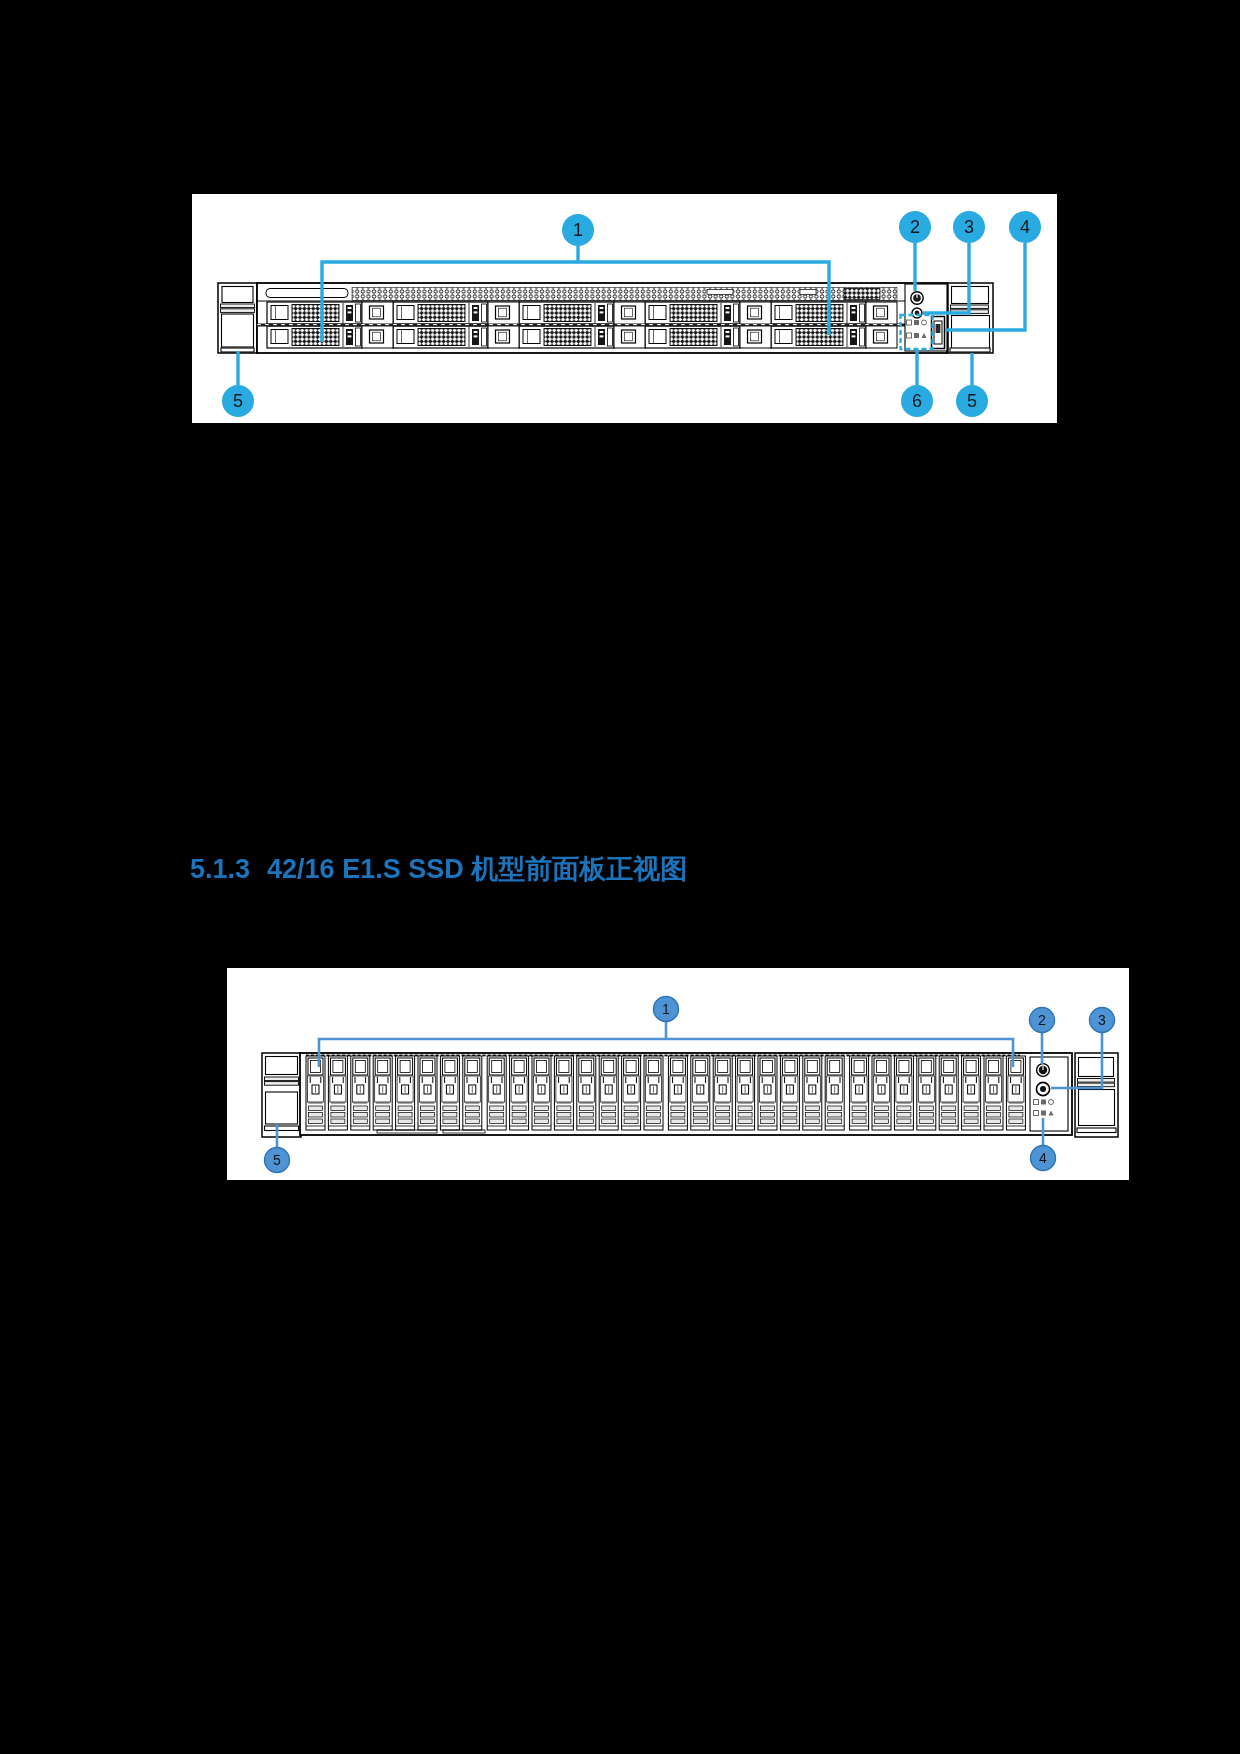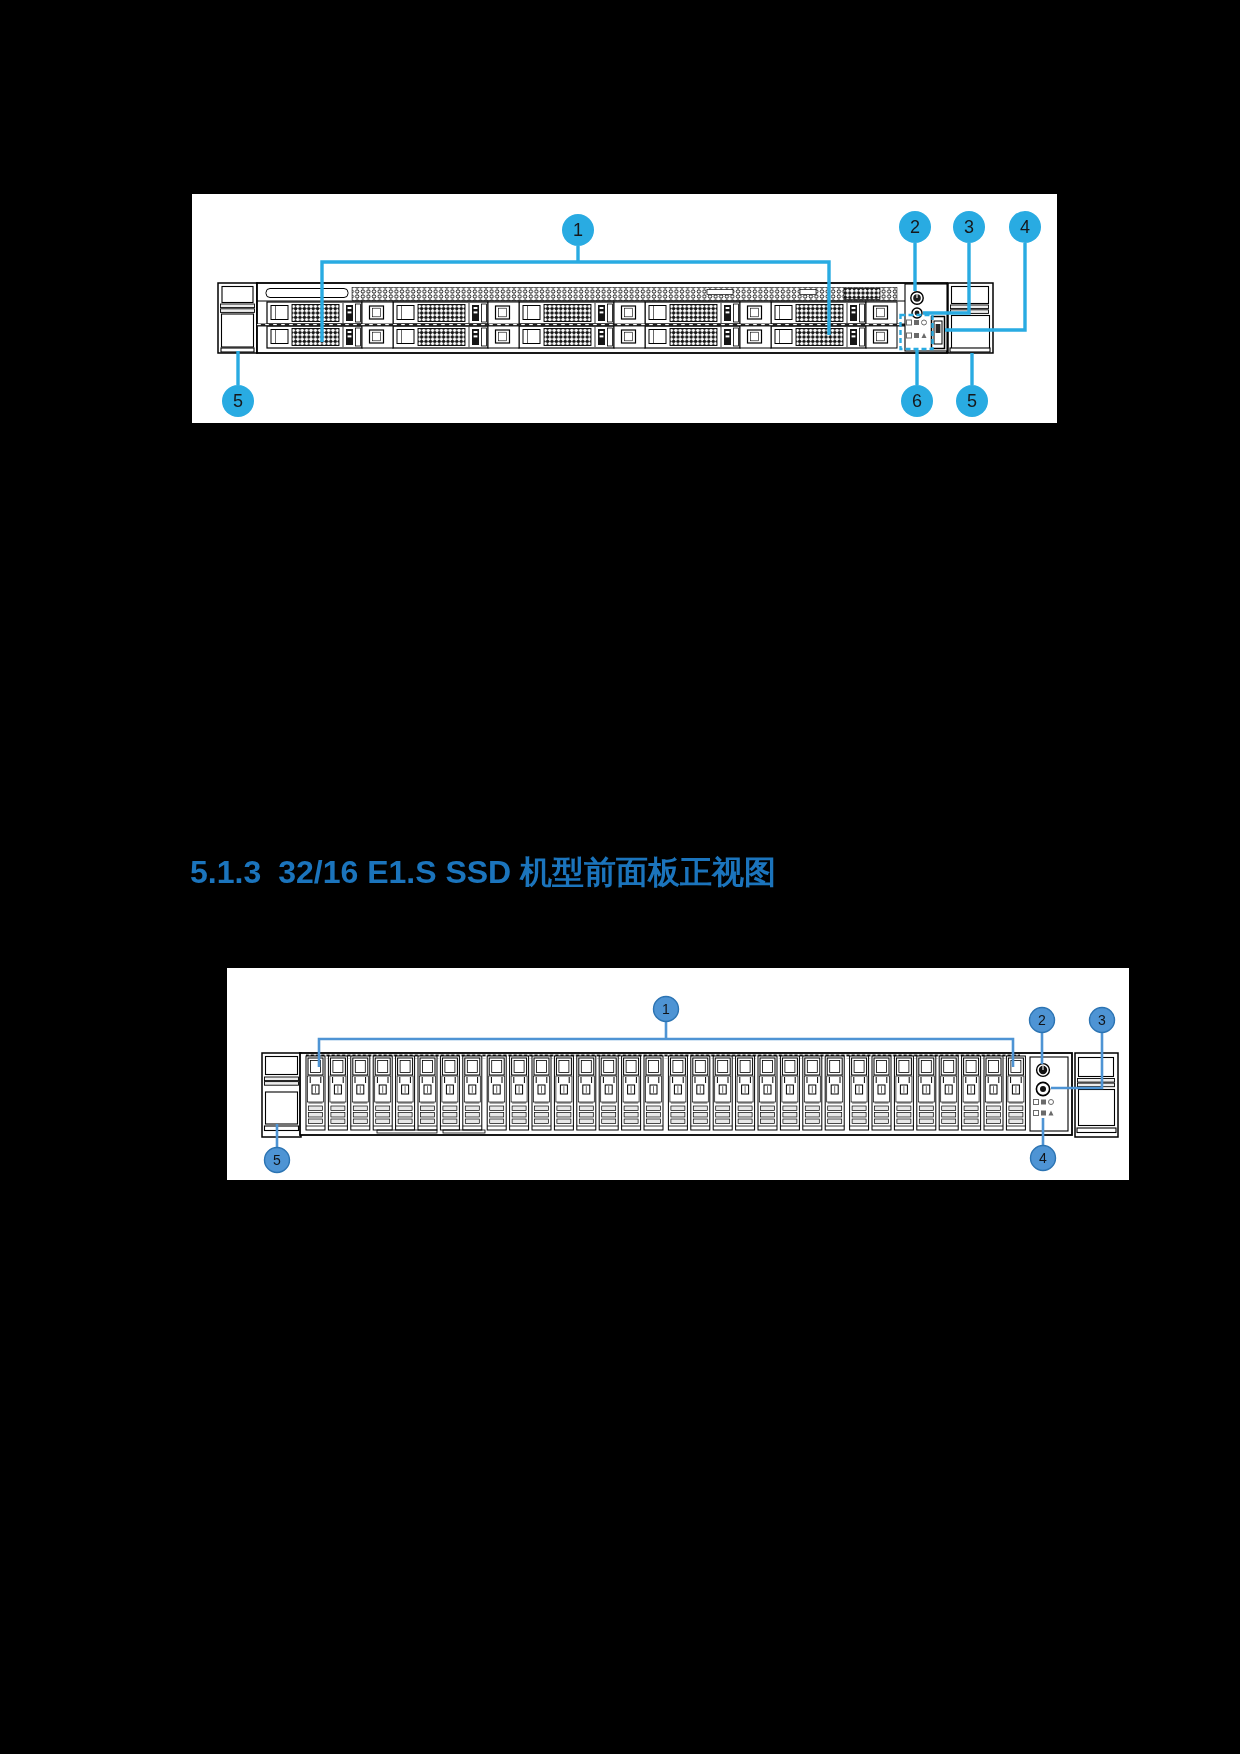--- a/index.html
+++ b/index.html
@@ -8,21 +8,21 @@
     --line-art:#000000;
   }
   *{margin:0;padding:0;box-sizing:border-box}
   html,body{width:1240px;height:1754px;overflow:hidden}
   body{background:var(--page-bg,#000);position:relative;font-family:"Liberation Sans",sans-serif}
   .panel{position:absolute;background:var(--panel-bg,#fff)}
   .panel1{left:192px;top:194px;width:865px;height:229px}
   .panel2{left:227px;top:968px;width:902px;height:212px}
   .panel svg{display:block;width:100%;height:100%}
   .heading{position:absolute;left:190px;top:851px;display:flex;gap:17px;align-items:baseline;
-    color:var(--heading-blue,#1B74BC);font-size:32px;font-weight:bold;white-space:nowrap;
+    color:var(--heading-blue,#1B74BC);font-size:27px;font-weight:bold;white-space:nowrap;
     font-family:"Liberation Sans","DejaVu Sans",sans-serif}
   
   .ln{fill:#fff;stroke:var(--line-art,#000);stroke-width:1.5}
   .ln2{fill:#fff;stroke:var(--line-art,#000);stroke-width:1.1}
   .ln3{fill:none;stroke:var(--line-art,#000);stroke-width:.8}
   .band{fill:#ececec;stroke:var(--line-art,#000);stroke-width:.9}
   
   .c1-line{stroke:var(--figure1-accent,#29ABE2);stroke-width:3.4;fill:none}
   .c1-dash{stroke:var(--figure1-accent,#29ABE2);stroke-width:2.4;fill:none;stroke-dasharray:5 3}
   .c1-circle{fill:var(--figure1-accent,#29ABE2)}
@@ -205,21 +205,21 @@
 
         <line class="c1-line" x1="780" y1="159" x2="780" y2="191"></line>
         <circle class="c1-circle" cx="780" cy="207" r="16"></circle>
         <text class="c1-num" x="780" y="213">5</text>
       </g>
     </svg>
   </section>
 
   <h2 class="heading">
     <span>5.1.3</span>
-    <span>32/16 E1.S SSD 机型前面板正视图</span>
+    <span>42/16 E1.S SSD 机型前面板正视图</span>
   </h2>
 
   <section class="panel panel2">
     <svg viewBox="0 0 902 212">
 
       <g>
         <g>
           <rect class="ln" x="35" y="85" width="39" height="84"></rect>
           <rect class="ln2" x="38.5" y="88.5" width="32" height="18"></rect>
           <rect class="band" x="37.5" y="109" width="34" height="3.6"></rect>

